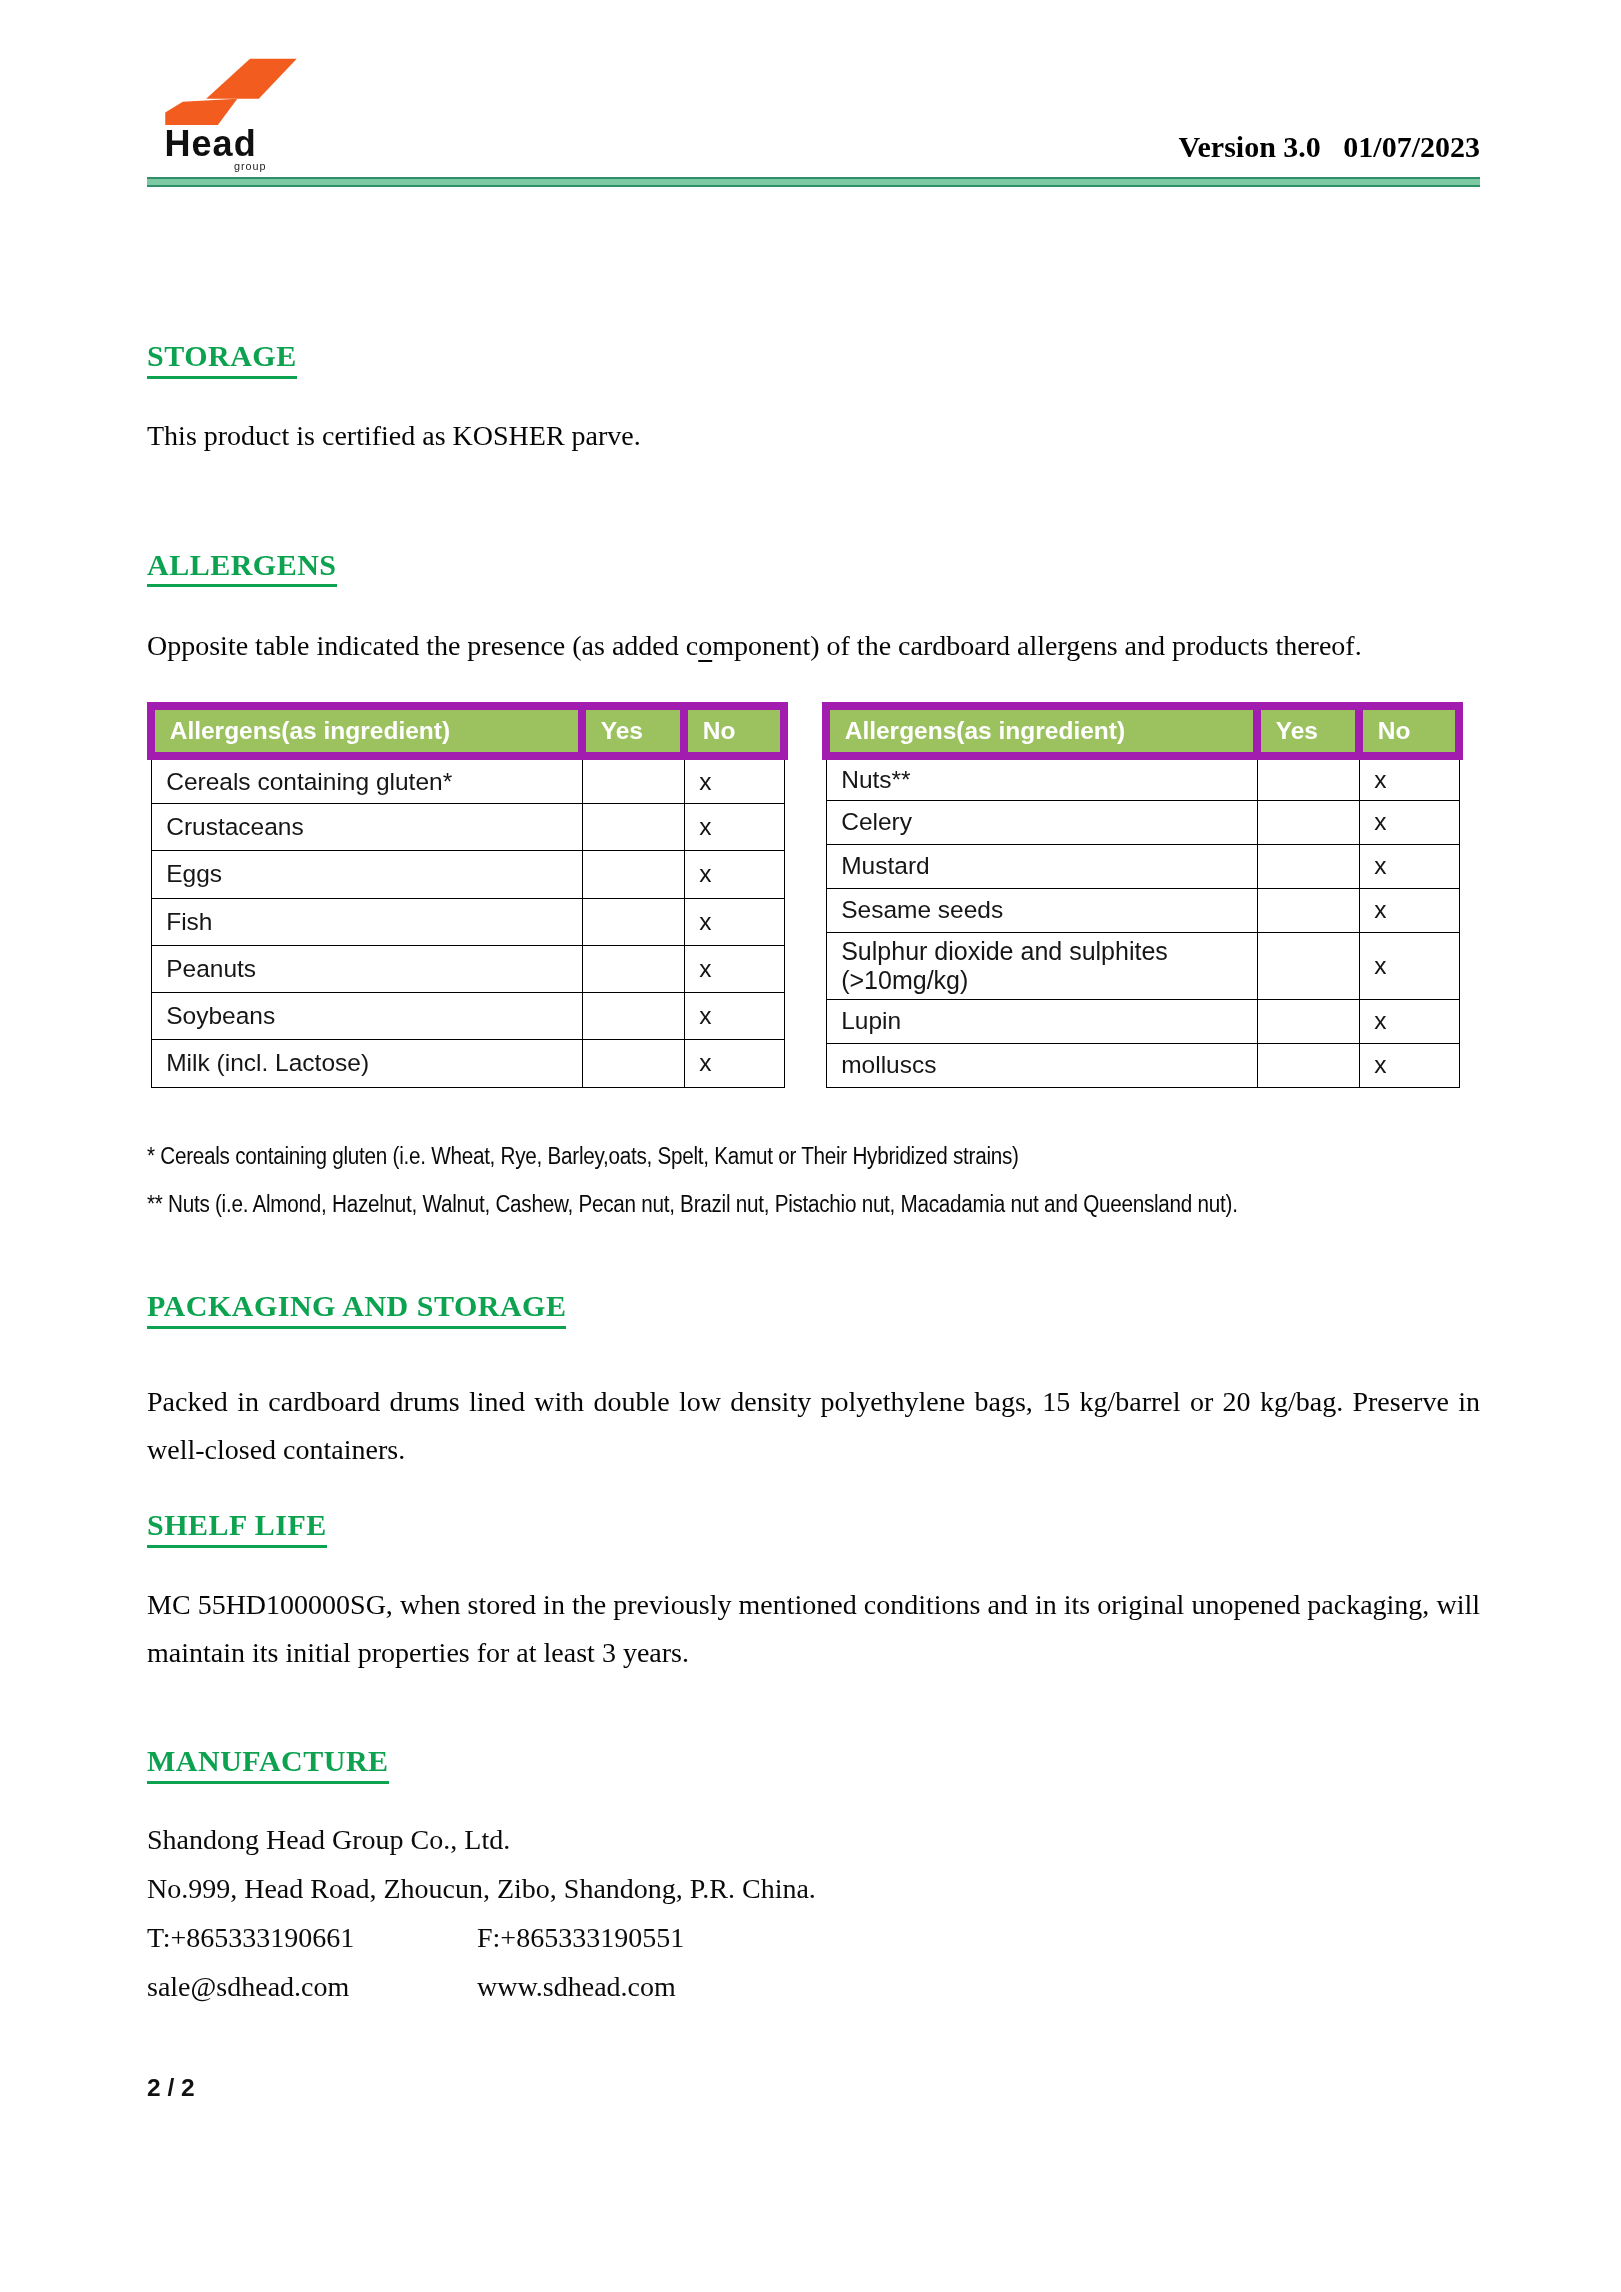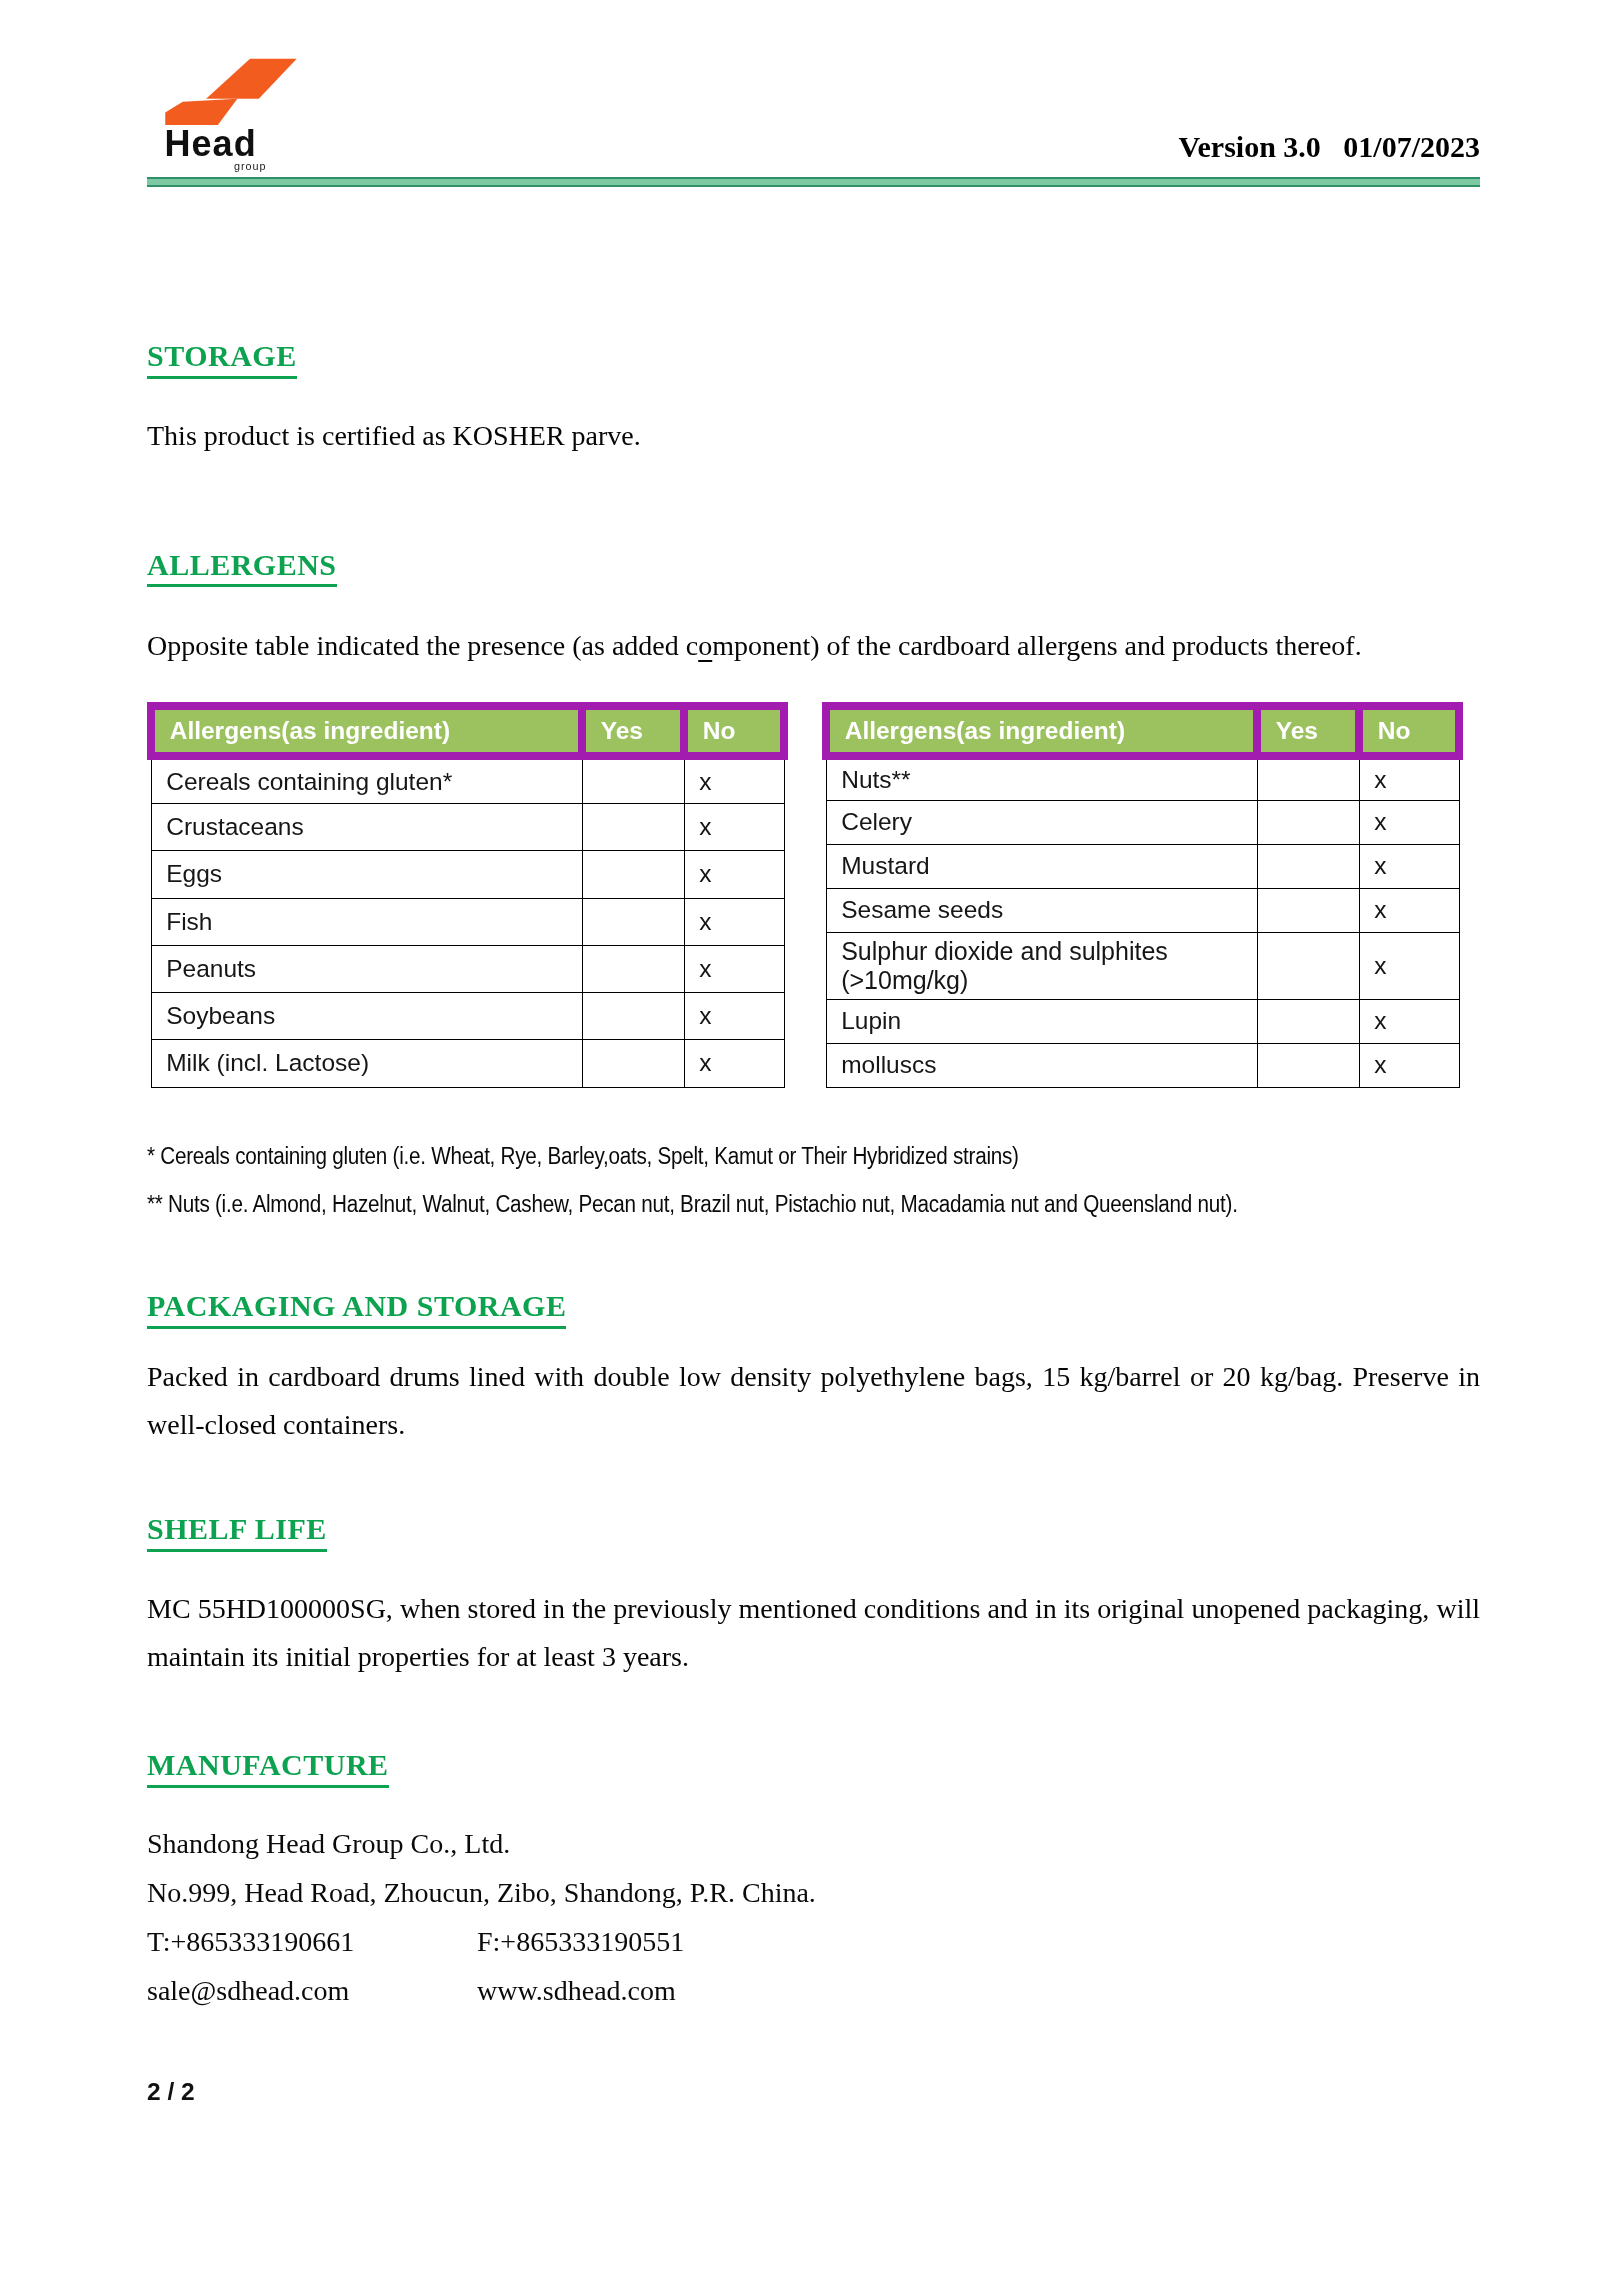--- a/index.html
+++ b/index.html
@@ -91,22 +91,22 @@
     font-family:"Liberation Sans", sans-serif;
     font-size:23.5px; color:#0a0a0a;
     letter-spacing:-0.3px;
     transform:scaleX(0.88); transform-origin:0 50%;
     white-space:nowrap;
   }
   .fn1 { margin-top:55px; }
   .fn2 { margin-top:21.6px; }
 
   .sec-packaging { margin-top:71px; }
-  .packaging-body { margin-top:24px; }
-  .sec-shelf { margin-top:63px; }
+  .packaging-body { margin-top:49px; }
+  .sec-shelf { margin-top:34px; }
   .shelf-body { margin-top:33px; }
   .sec-manufacture { margin-top:67px; }
   .manu-lines { margin-top:31px; font-size:28px; line-height:49px; }
   .c1 { display:inline-block; min-width:330px; }
 
   .page-footer {
     margin-top:63px; text-align:left;
     font-family:"Liberation Sans", sans-serif;
     font-weight:bold; font-size:24.5px; color:#111;
   }

